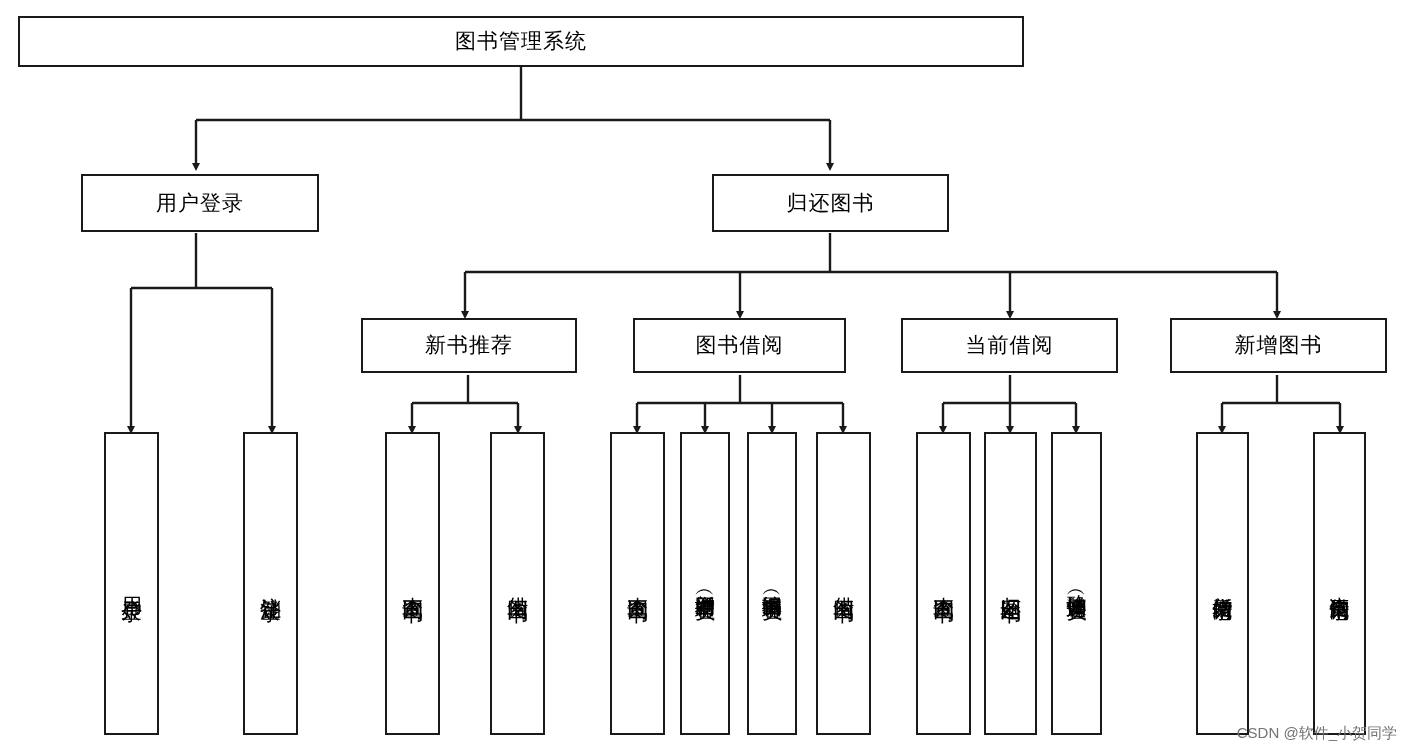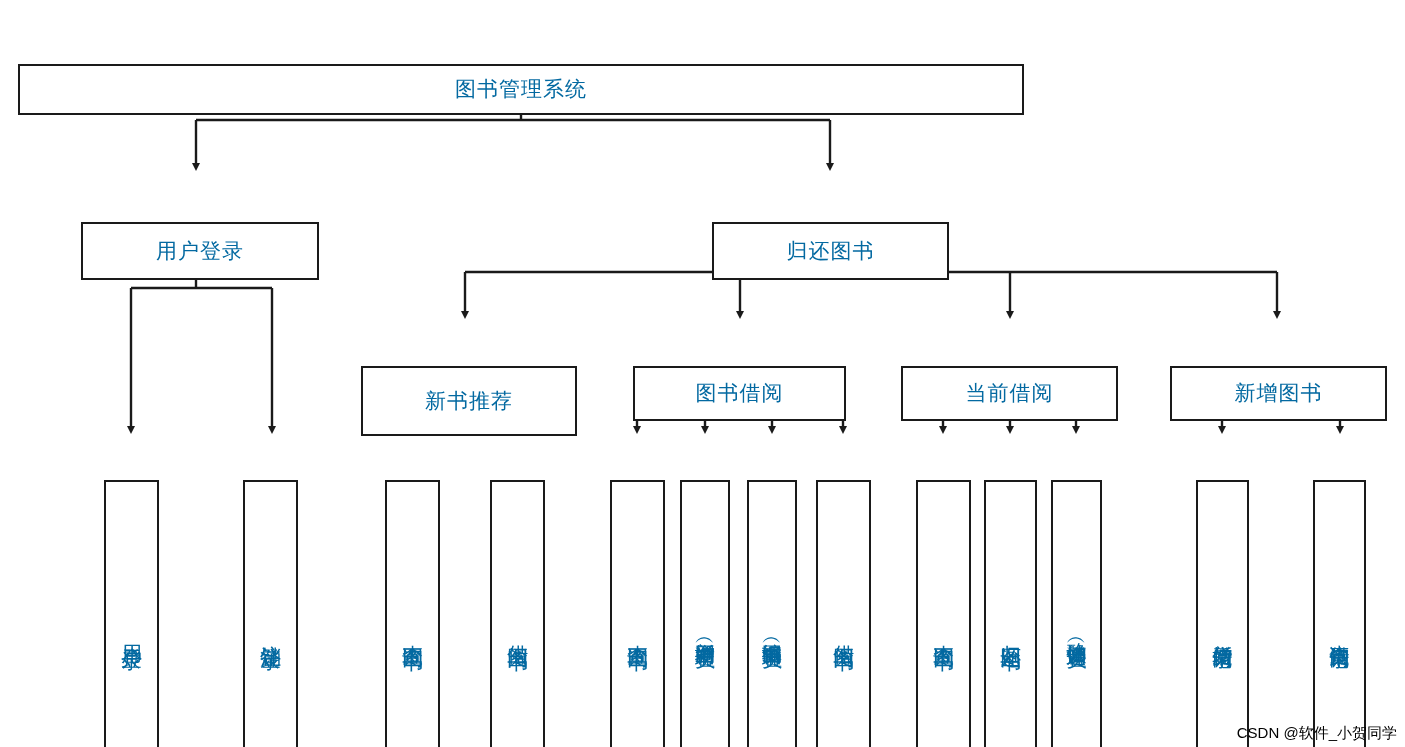--- a/index.html
+++ b/index.html
@@ -24,22 +24,21 @@
     pointer-events: none;
   }
   .node {
     position: absolute;
     box-sizing: border-box;
     border: 2px solid #1a1a1a;
     background: #ffffff;
     display: flex;
     align-items: center;
     justify-content: center;
-    color: #0369a1;
-    margin-top: 48px;
+    color: #000000;
   }
   .node .label {
     display: block;
     text-align: center;
     line-height: 1.18;
   }
   
   .node.horiz .label {
     font-size: 21px;
     letter-spacing: 1px;
@@ -59,21 +58,21 @@
   }
   .node.vert.narrow .label {
     font-size: 20px;
     letter-spacing: 1px;
   }
   .watermark {
     position: absolute;
     right: 8px;
     bottom: 4px;
     font-size: 15px;
-    color: #000000;
+    color: #737373;
     white-space: nowrap;
   }
 </style>
 </head>
 <body>
 
 <div id="canvas">
 
   <svg class="edges" viewBox="0 0 1405 747">
     <defs>
@@ -130,21 +129,21 @@
   </div>
 
   <div class="node horiz" style="left:81px; top:174px; width:238px; height:58px;">
     <span class="label">用户登录</span>
   </div>
 
   <div class="node horiz" style="left:712px; top:174px; width:237px; height:58px;">
     <span class="label">归还图书</span>
   </div>
 
-  <div class="node horiz" style="left:361px; top:318px; width:216px; height:70px;">
+  <div class="node horiz" style="left:361px; top:318px; width:216px; height:55px;">
     <span class="label">新书推荐</span>
   </div>
 
   <div class="node horiz" style="left:633px; top:318px; width:213px; height:55px;">
     <span class="label">图书借阅</span>
   </div>
 
   <div class="node horiz" style="left:901px; top:318px; width:217px; height:55px;">
     <span class="label">当前借阅</span>
   </div>

